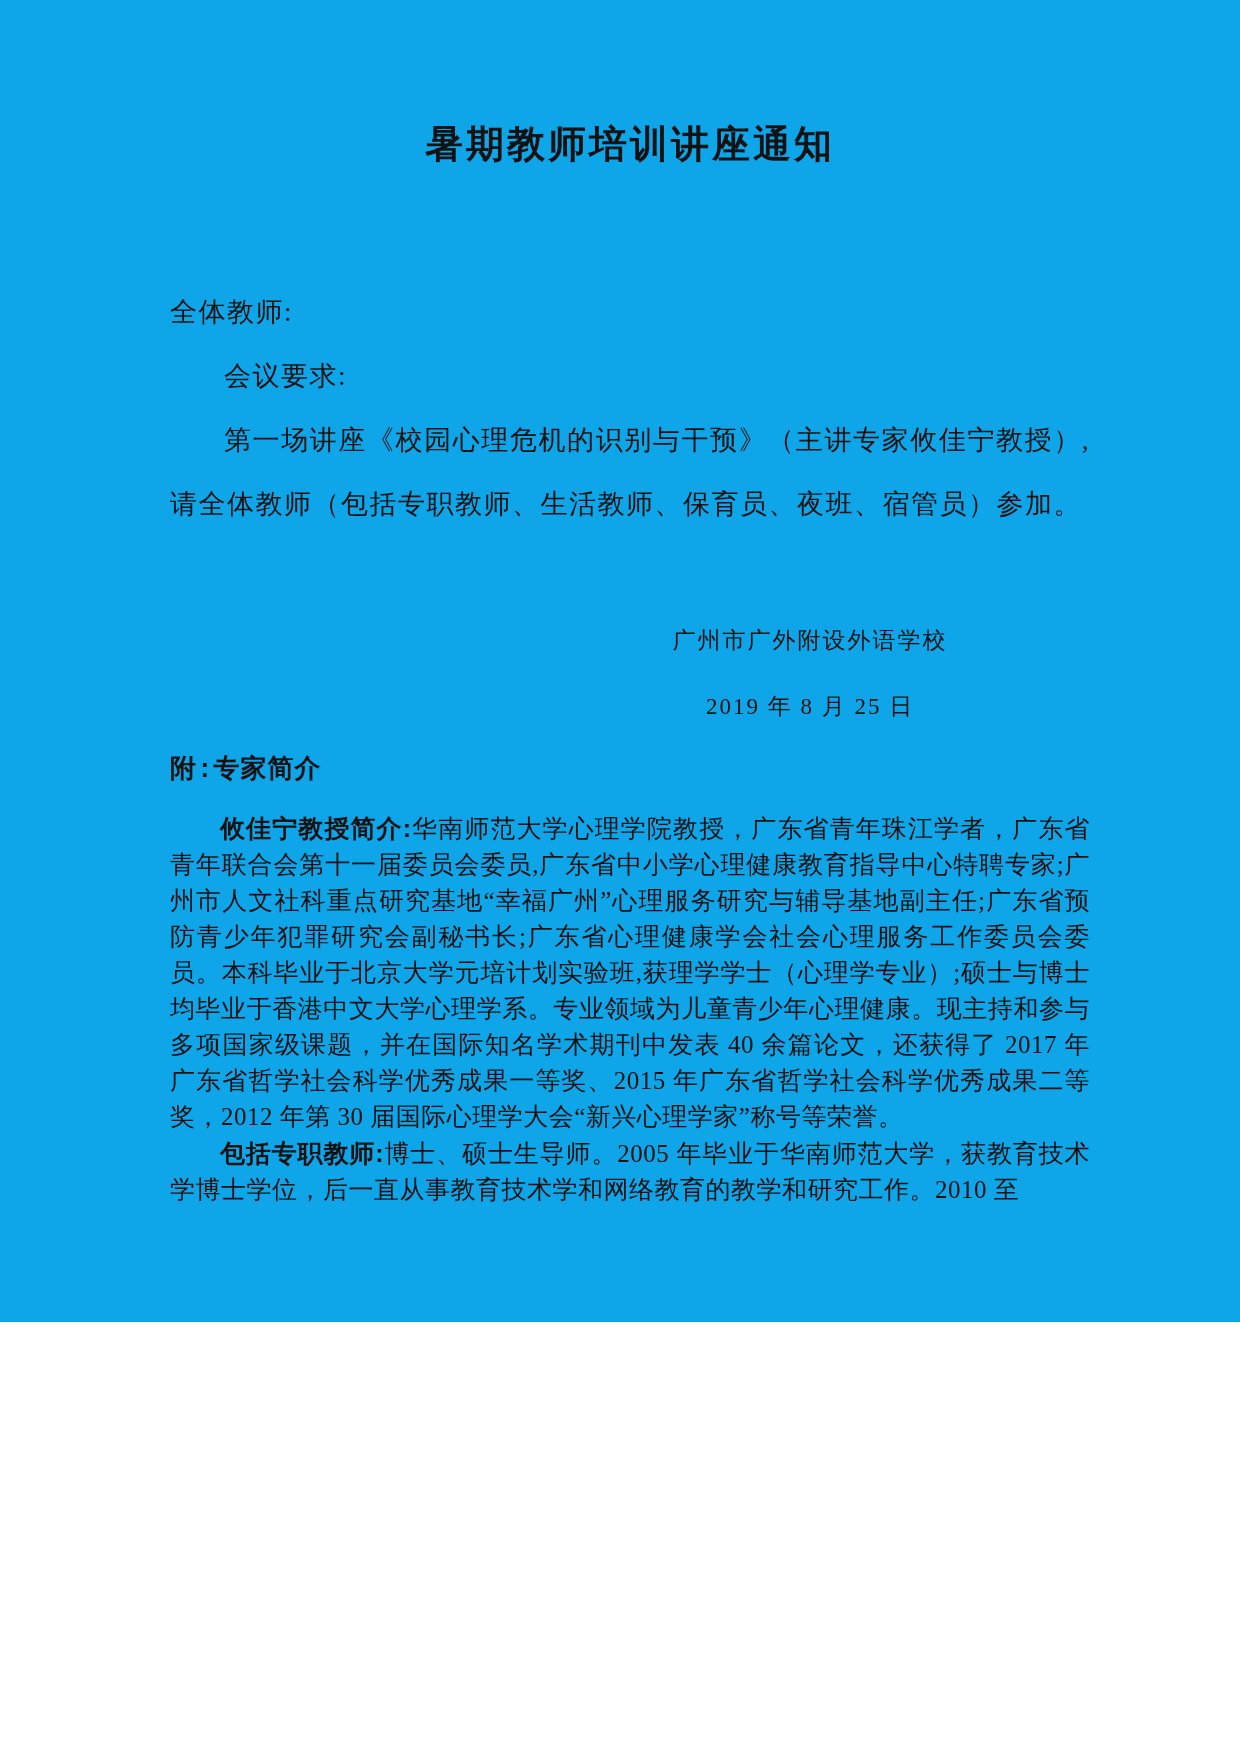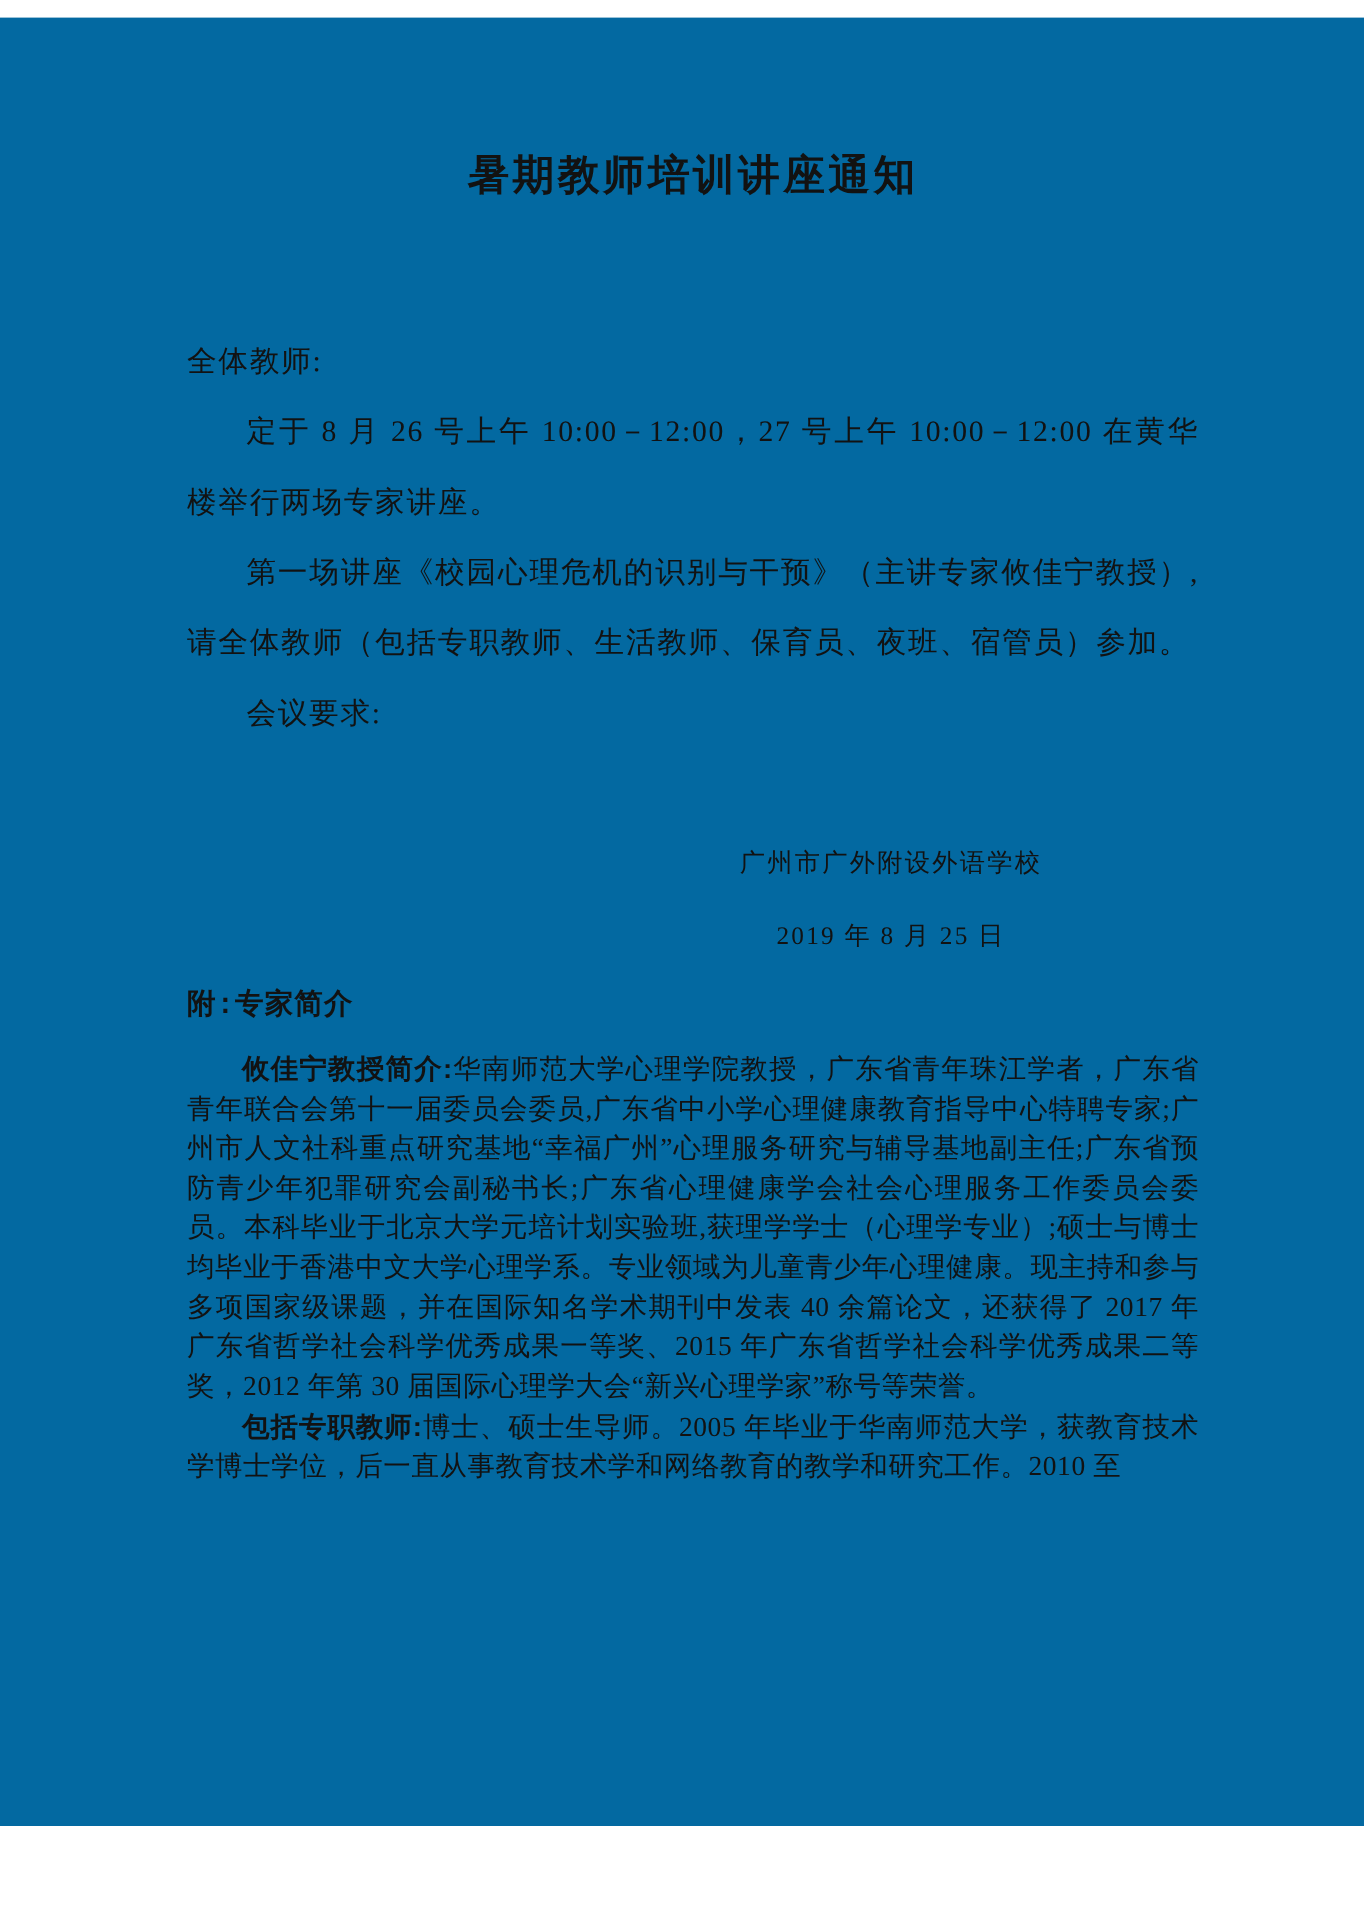--- a/index.html
+++ b/index.html
@@ -4,23 +4,23 @@
 <style>
   * { margin: 0; padding: 0; box-sizing: border-box; }
 
   html, body {
     background: #ffffff;
   }
 
   .page {
     position: relative;
     width: 1240px;
-    height: 1644px;
-    margin: 16px auto;
-    background: #0369a1;
+    height: 1322px;
+    margin: 0 auto;
+    background: #0ea5e9;
     color: #121212;
     font-family: "Liberation Serif", "DejaVu Serif", serif;
     overflow: hidden;
   }
 
   .content {
     padding: 120px 150px 0 170px; 
   }
 
   
@@ -85,25 +85,24 @@
 </head>
 <body>
 
 <div class="page">
   <div class="content">
 
     <h1 class="doc-title">暑期教师培训讲座通知</h1>
 
     <p class="body-para">全体教师:</p>
 
-    <p class="body-para indent">定于 8 月 26 号上午 10:00－12:00，27 号上午 10:00－12:00 在黄华楼举行两场专家讲座。</p>
+
+    <p class="body-para indent">会议要求:</p>
 
     <p class="body-para indent">第一场讲座《校园心理危机的识别与干预》（主讲专家攸佳宁教授）,请全体教师（包括专职教师、生活教师、保育员、夜班、宿管员）参加。</p>
-
-    <p class="body-para indent">会议要求:</p>
 
 
     <div class="signature-block">
       <p>广州市广外附设外语学校</p>
       <p>2019 年 8 月 25 日</p>
     </div>
 
     <h2 class="appendix-heading">附:专家简介</h2>
 
     <p class="bio-para first">

